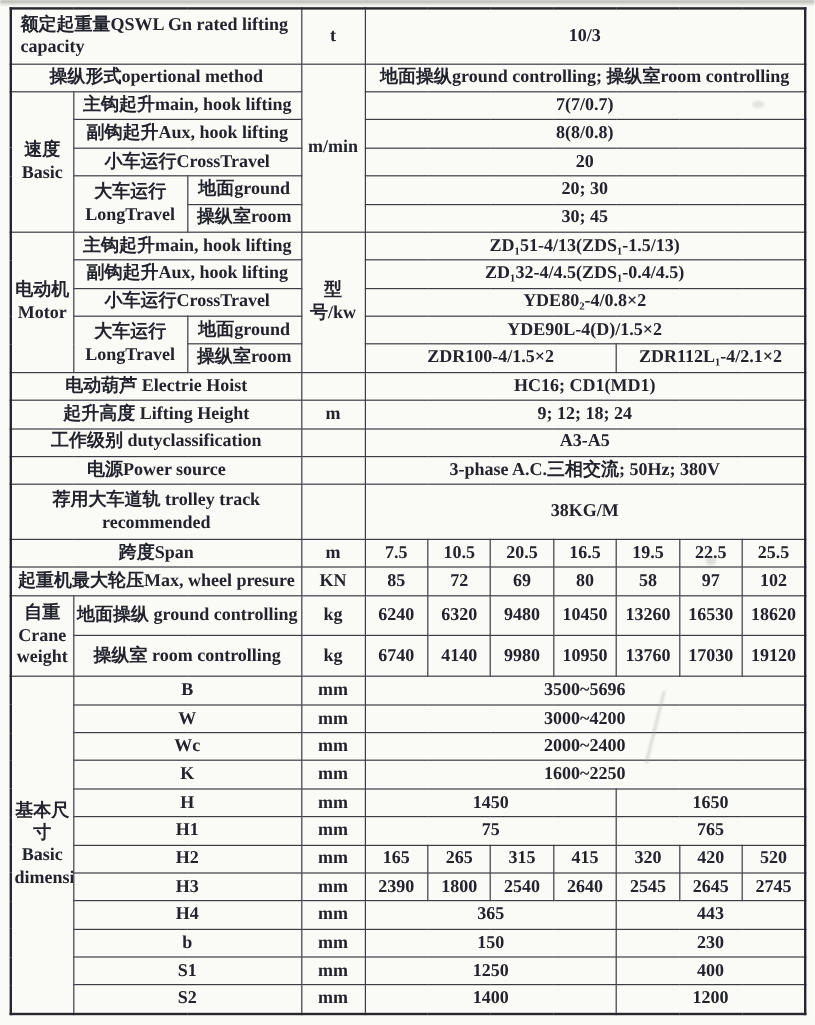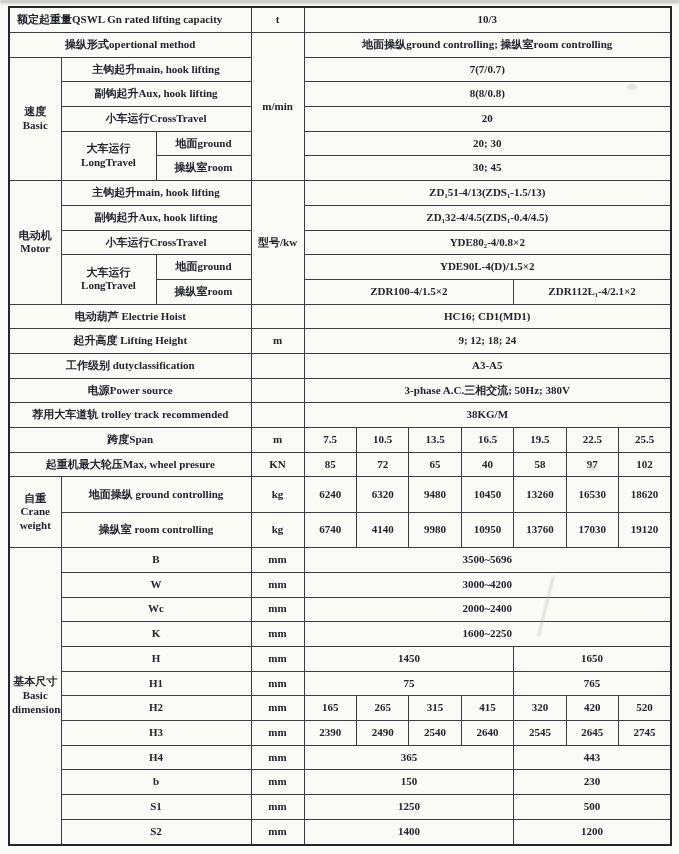--- a/index.html
+++ b/index.html
@@ -13,21 +13,21 @@
   .scanband{
     position:absolute;top:0;left:0;width:679px;height:5px;
     background:linear-gradient(#8e8e89,rgba(142,142,137,0));
     opacity:.75;filter:blur(1px);
   }
   table.spec{
     position:absolute;left:8px;top:6px;
     width:664px;height:840px;
     border-collapse:collapse;table-layout:fixed;
     border:2px solid #26262e;
-    font-weight:bold;font-size:11px;color:#23232e;
+    font-weight:bold;font-size:15px;color:#23232e;
   }
   td{
     border:1px solid #3c3c46;
     text-align:center;vertical-align:middle;
     padding:0 2px;line-height:1.25;
     overflow:hidden;
   }
   td.lft{text-align:left;padding-left:7px;}
   .pre{white-space:pre-line;}
   .smudge{position:absolute;pointer-events:none;}
@@ -149,34 +149,34 @@
       <td colspan="3">荐用大车道轨 trolley track recommended</td>
       <td></td>
       <td colspan="7">38KG/M</td>
     </tr>
 
     <tr>
       <td colspan="3">跨度Span</td>
       <td>m</td>
       <td>7.5</td>
       <td>10.5</td>
-      <td>13.5</td>
+      <td>20.5</td>
       <td>16.5</td>
       <td>19.5</td>
       <td>22.5</td>
       <td>25.5</td>
     </tr>
 
     <tr>
       <td colspan="3">起重机最大轮压Max, wheel presure</td>
       <td>KN</td>
       <td>85</td>
       <td>72</td>
-      <td>65</td>
-      <td>40</td>
+      <td>69</td>
+      <td>80</td>
       <td>58</td>
       <td>97</td>
       <td>102</td>
     </tr>
 
     <tr>
       <td rowspan="2" class="pre">自重
 Crane
 weight</td>
       <td colspan="2">地面操纵 ground controlling</td>
@@ -244,21 +244,21 @@
       <td>315</td>
       <td>415</td>
       <td>320</td>
       <td>420</td>
       <td>520</td>
     </tr>
     <tr>
       <td colspan="2">H3</td>
       <td>mm</td>
       <td>2390</td>
-      <td>2490</td>
+      <td>1800</td>
       <td>2540</td>
       <td>2640</td>
       <td>2545</td>
       <td>2645</td>
       <td>2745</td>
     </tr>
     <tr>
       <td colspan="2">H4</td>
       <td>mm</td>
       <td colspan="4">365</td>
@@ -267,21 +267,21 @@
     <tr>
       <td colspan="2">b</td>
       <td>mm</td>
       <td colspan="4">150</td>
       <td colspan="3">230</td>
     </tr>
     <tr>
       <td colspan="2">S1</td>
       <td>mm</td>
       <td colspan="4">1250</td>
-      <td colspan="3">500</td>
+      <td colspan="3">400</td>
     </tr>
     <tr>
       <td colspan="2">S2</td>
       <td>mm</td>
       <td colspan="4">1400</td>
       <td colspan="3">1200</td>
     </tr>
   </tbody>
     </table>
 

